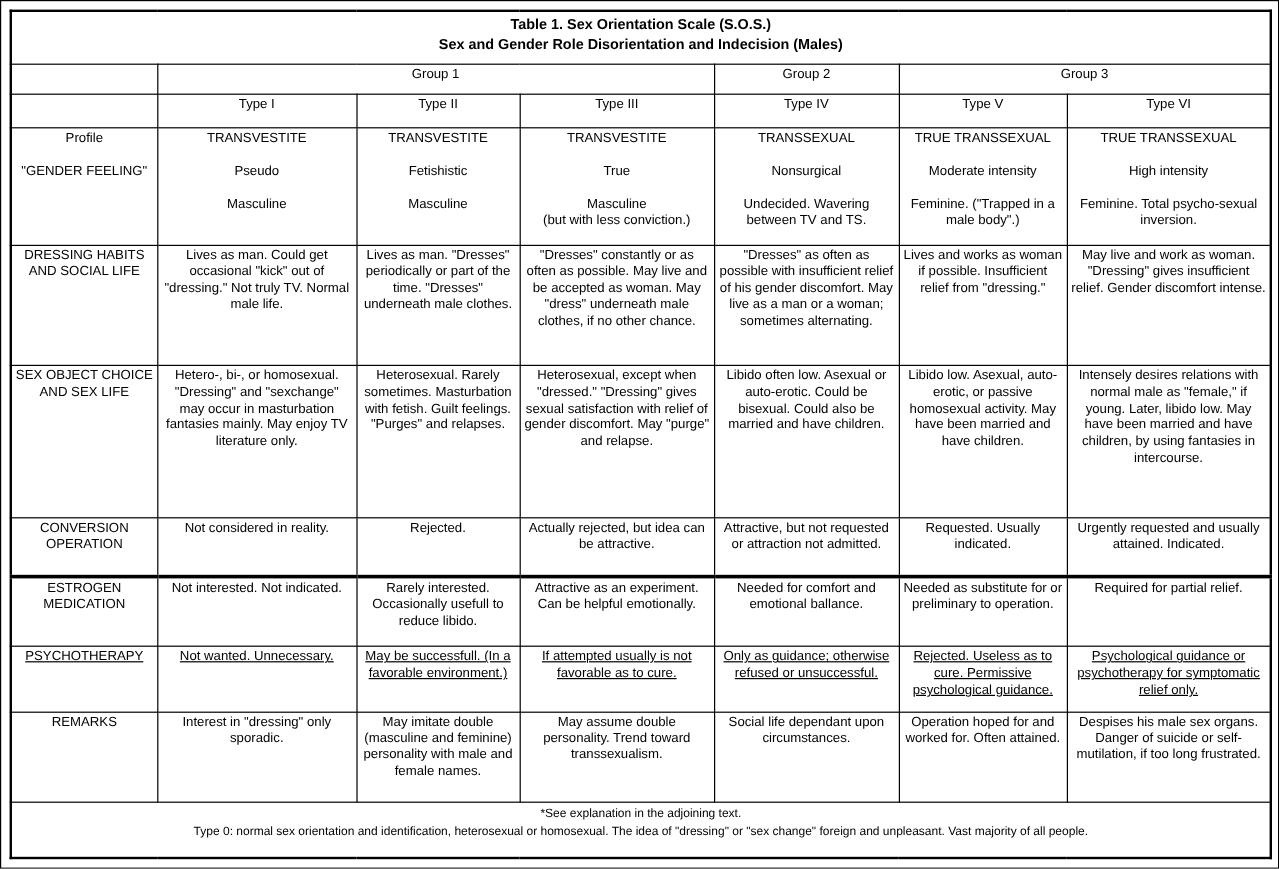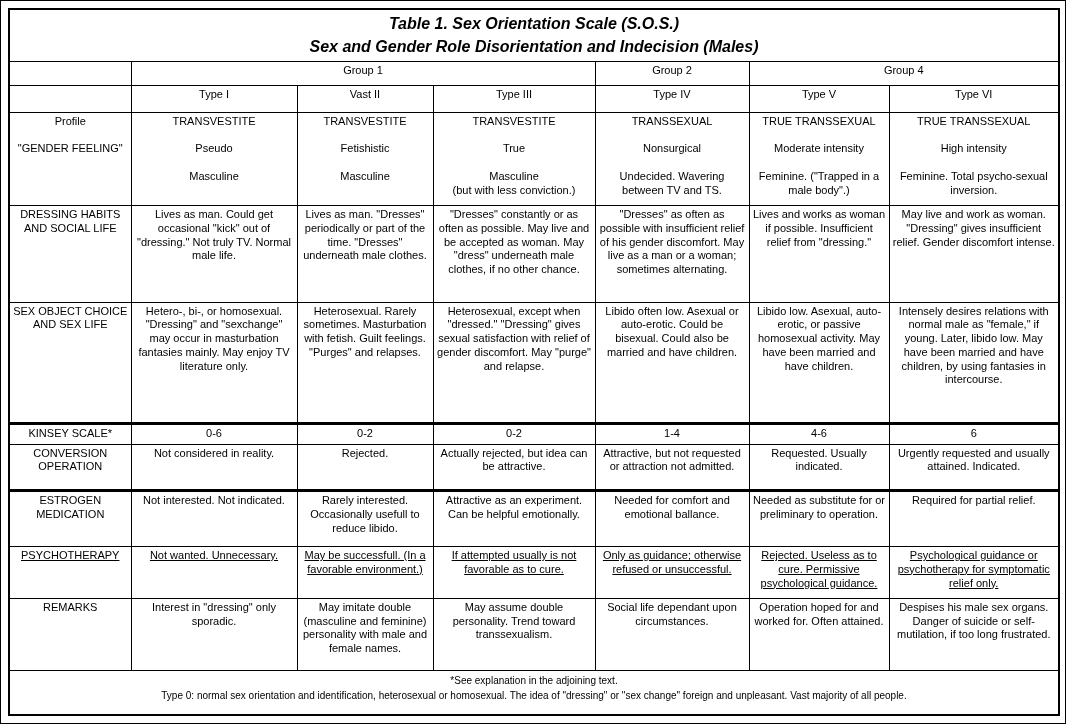--- a/index.html
+++ b/index.html
@@ -32,21 +32,21 @@
   col.c0 { width: 122px; }
   col.c1 { width: 166px; }
   col.c2 { width: 136px; }
   col.c3 { width: 162px; }
   col.c4 { width: 154px; }
   col.c5 { width: 140px; }
   col.c6 { width: 170px; }
 
   tr.title-row { height: 42px; }
   td.title-cell { vertical-align: middle; padding: 3px; }
-  .title-line { font-weight: bold; font-style: italic; font-size: 16px; line-height: 1.45; }
+  .title-line { font-weight: bold; font-size: 12px; line-height: 1.45; }
 
   tr.group-row { height: 24px; }
   td.group-cell, td.corner { vertical-align: middle; }
 
   tr.type-row { height: 26px; }
   td.type-cell { vertical-align: middle; }
 
   tr.profile-row { height: 92px; }
   .pre { white-space: pre-line; }
 
@@ -86,27 +86,27 @@
         <td colspan="7" class="title-cell">
           <div class="title-line">Table 1. Sex Orientation Scale (S.O.S.)</div>
           <div class="title-line">Sex and Gender Role Disorientation and Indecision (Males)</div>
         </td>
       </tr>
 
       <tr class="group-row">
         <td class="corner"></td>
         <td colspan="3" class="group-cell">Group 1</td>
         <td class="group-cell">Group 2</td>
-        <td colspan="2" class="group-cell">Group 4</td>
+        <td colspan="2" class="group-cell">Group 3</td>
       </tr>
 
       <tr class="type-row">
         <td class="nb corner"></td>
         <td class="nb type-cell">Type I</td>
-        <td class="nb type-cell">Vast II</td>
+        <td class="nb type-cell">Type II</td>
         <td class="nb type-cell">Type III</td>
         <td class="nb type-cell">Type IV</td>
         <td class="nb type-cell">Type V</td>
         <td class="nb type-cell">Type VI</td>
       </tr>
 
       <tr class="profile-row">
         <td class="nt pre">Profile
 
 "GENDER FEELING"</td>
@@ -156,29 +156,20 @@
       <tr class="r-sexlife">
         <td>SEX OBJECT CHOICE AND SEX LIFE</td>
         <td>Hetero-, bi-, or homosexual. "Dressing" and "sexchange" may occur in masturbation fantasies mainly. May enjoy TV literature only.</td>
         <td>Heterosexual. Rarely sometimes. Masturbation with fetish. Guilt feelings. "Purges" and relapses.</td>
         <td>Heterosexual, except when "dressed." "Dressing" gives sexual satisfaction with relief of gender discomfort. May "purge" and relapse.</td>
         <td>Libido often low. Asexual or auto-erotic. Could be bisexual. Could also be married and have children.</td>
         <td>Libido low. Asexual, auto-erotic, or passive homosexual activity. May have been married and have children.</td>
         <td>Intensely desires relations with normal male as "female," if young. Later, libido low. May have been married and have children, by using fantasies in intercourse.</td>
       </tr>
 
-      <tr class="r-kinsey thick-top">
-        <td>KINSEY SCALE*</td>
-        <td>0-6</td>
-        <td>0-2</td>
-        <td>0-2</td>
-        <td>1-4</td>
-        <td>4-6</td>
-        <td>6</td>
-      </tr>
 
       <tr class="r-conv">
         <td>CONVERSION OPERATION</td>
         <td>Not considered in reality.</td>
         <td>Rejected.</td>
         <td>Actually rejected, but idea can be attractive.</td>
         <td>Attractive, but not requested or attraction not admitted.</td>
         <td>Requested. Usually indicated.</td>
         <td>Urgently requested and usually attained. Indicated.</td>
       </tr>

